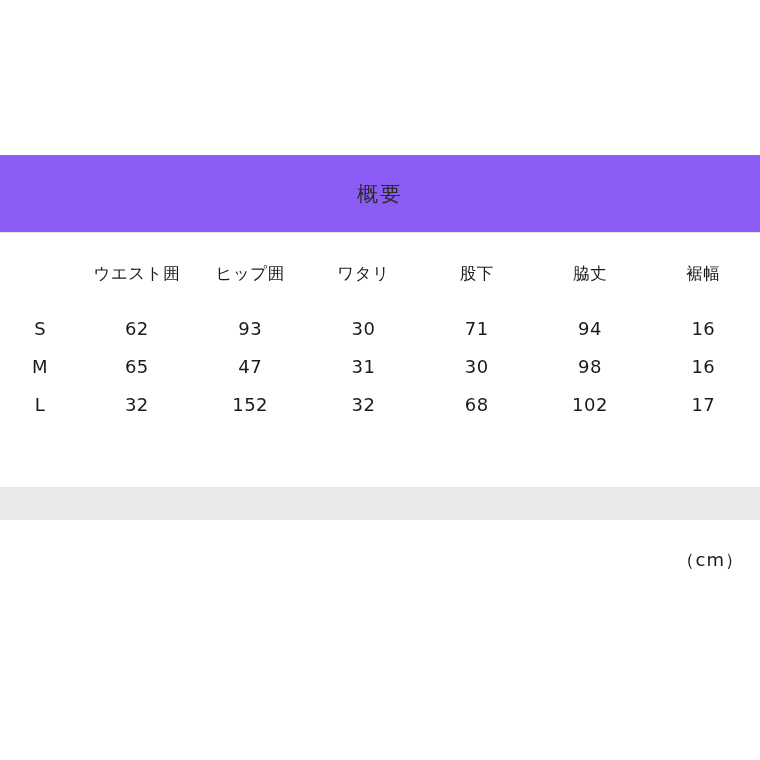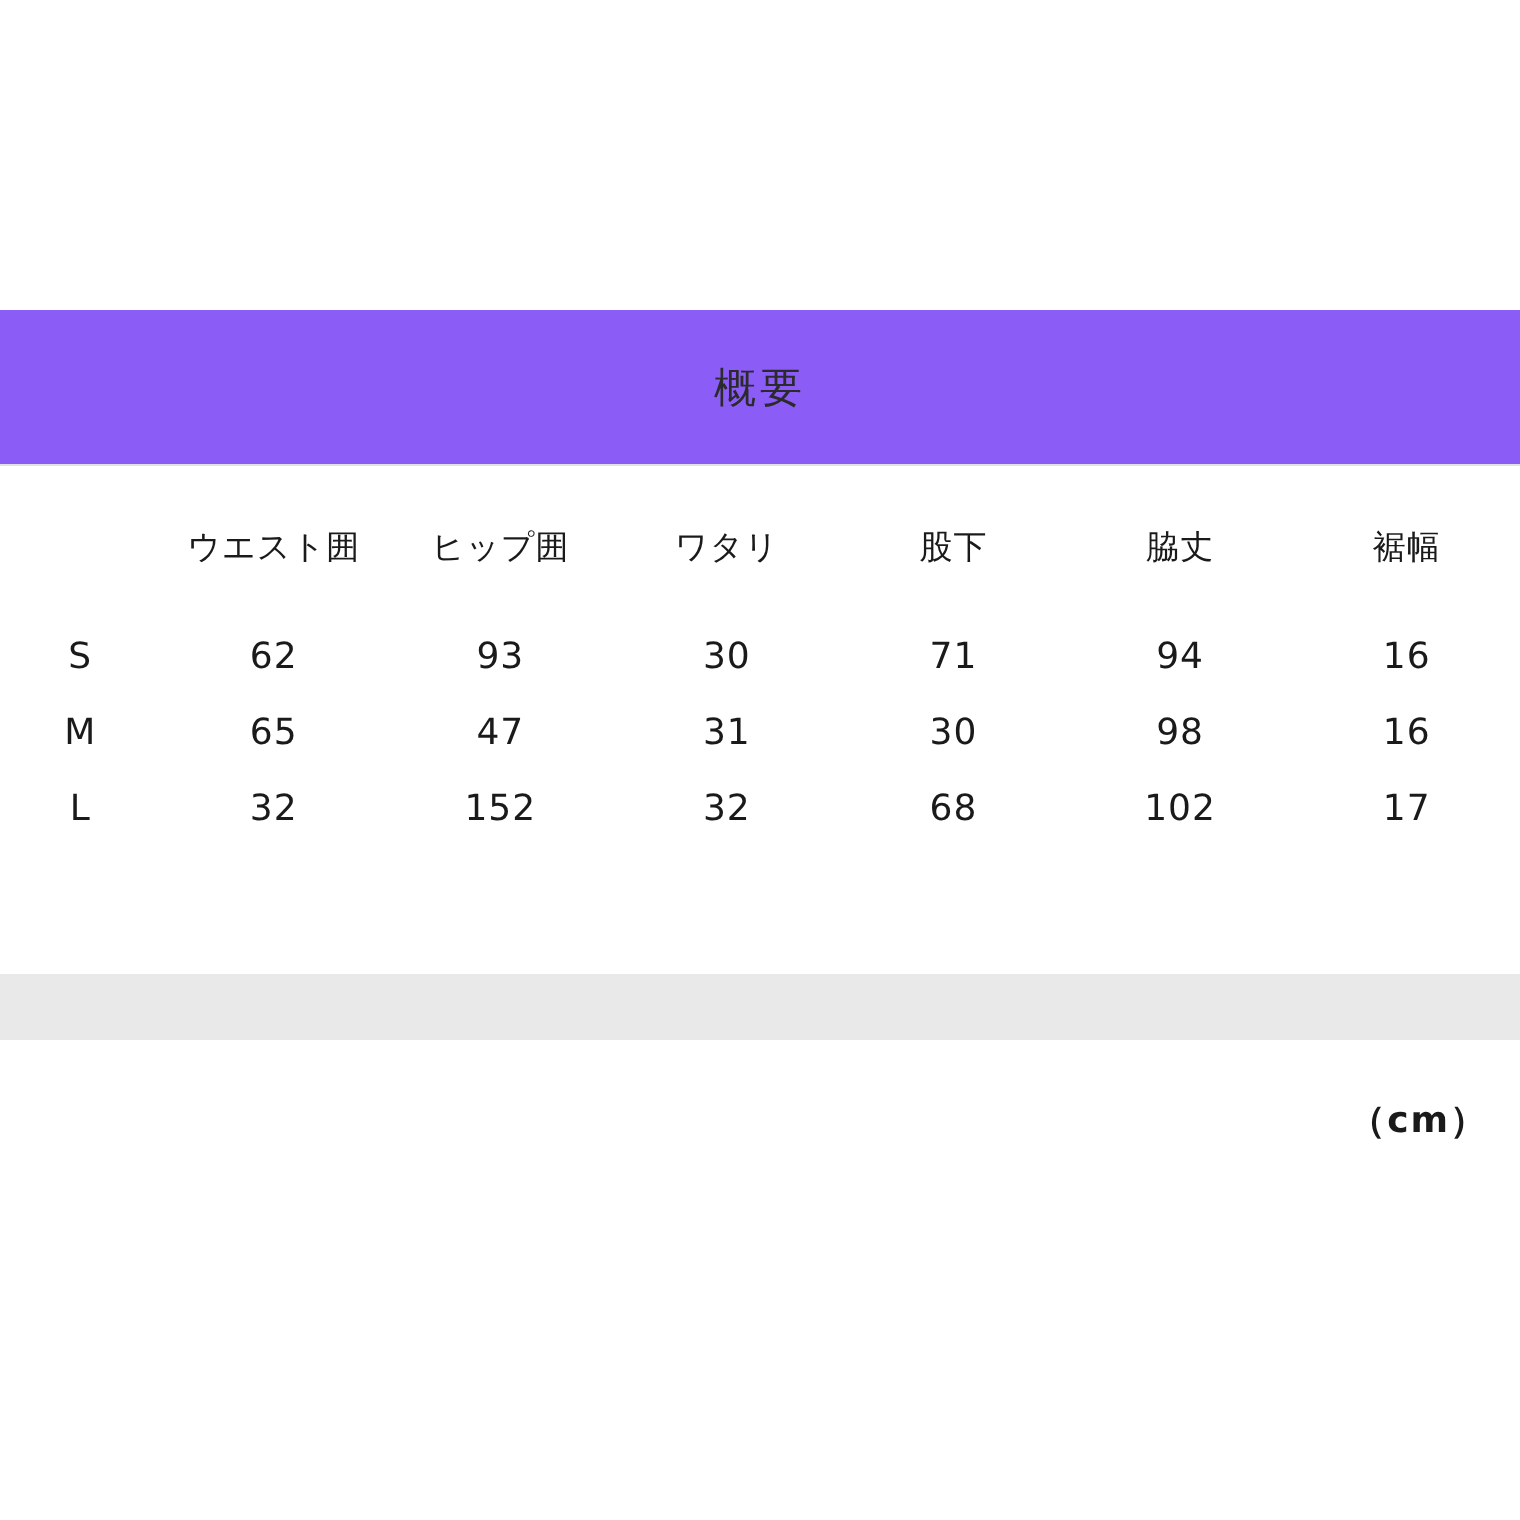--- a/index.html
+++ b/index.html
@@ -107,21 +107,20 @@
   }
 
   
   .unit {
     position: absolute;
     right: 16px;
     top: 548px;
     font-size: 18px;
     letter-spacing: 1px;
     color: #1a1a1a;
-    font-weight: bold;
   }
 </style>
 </head>
 <body>
 
 <div class="page">
 
   <div class="tabs">
     <div class="tab">
       <span>概要</span>

